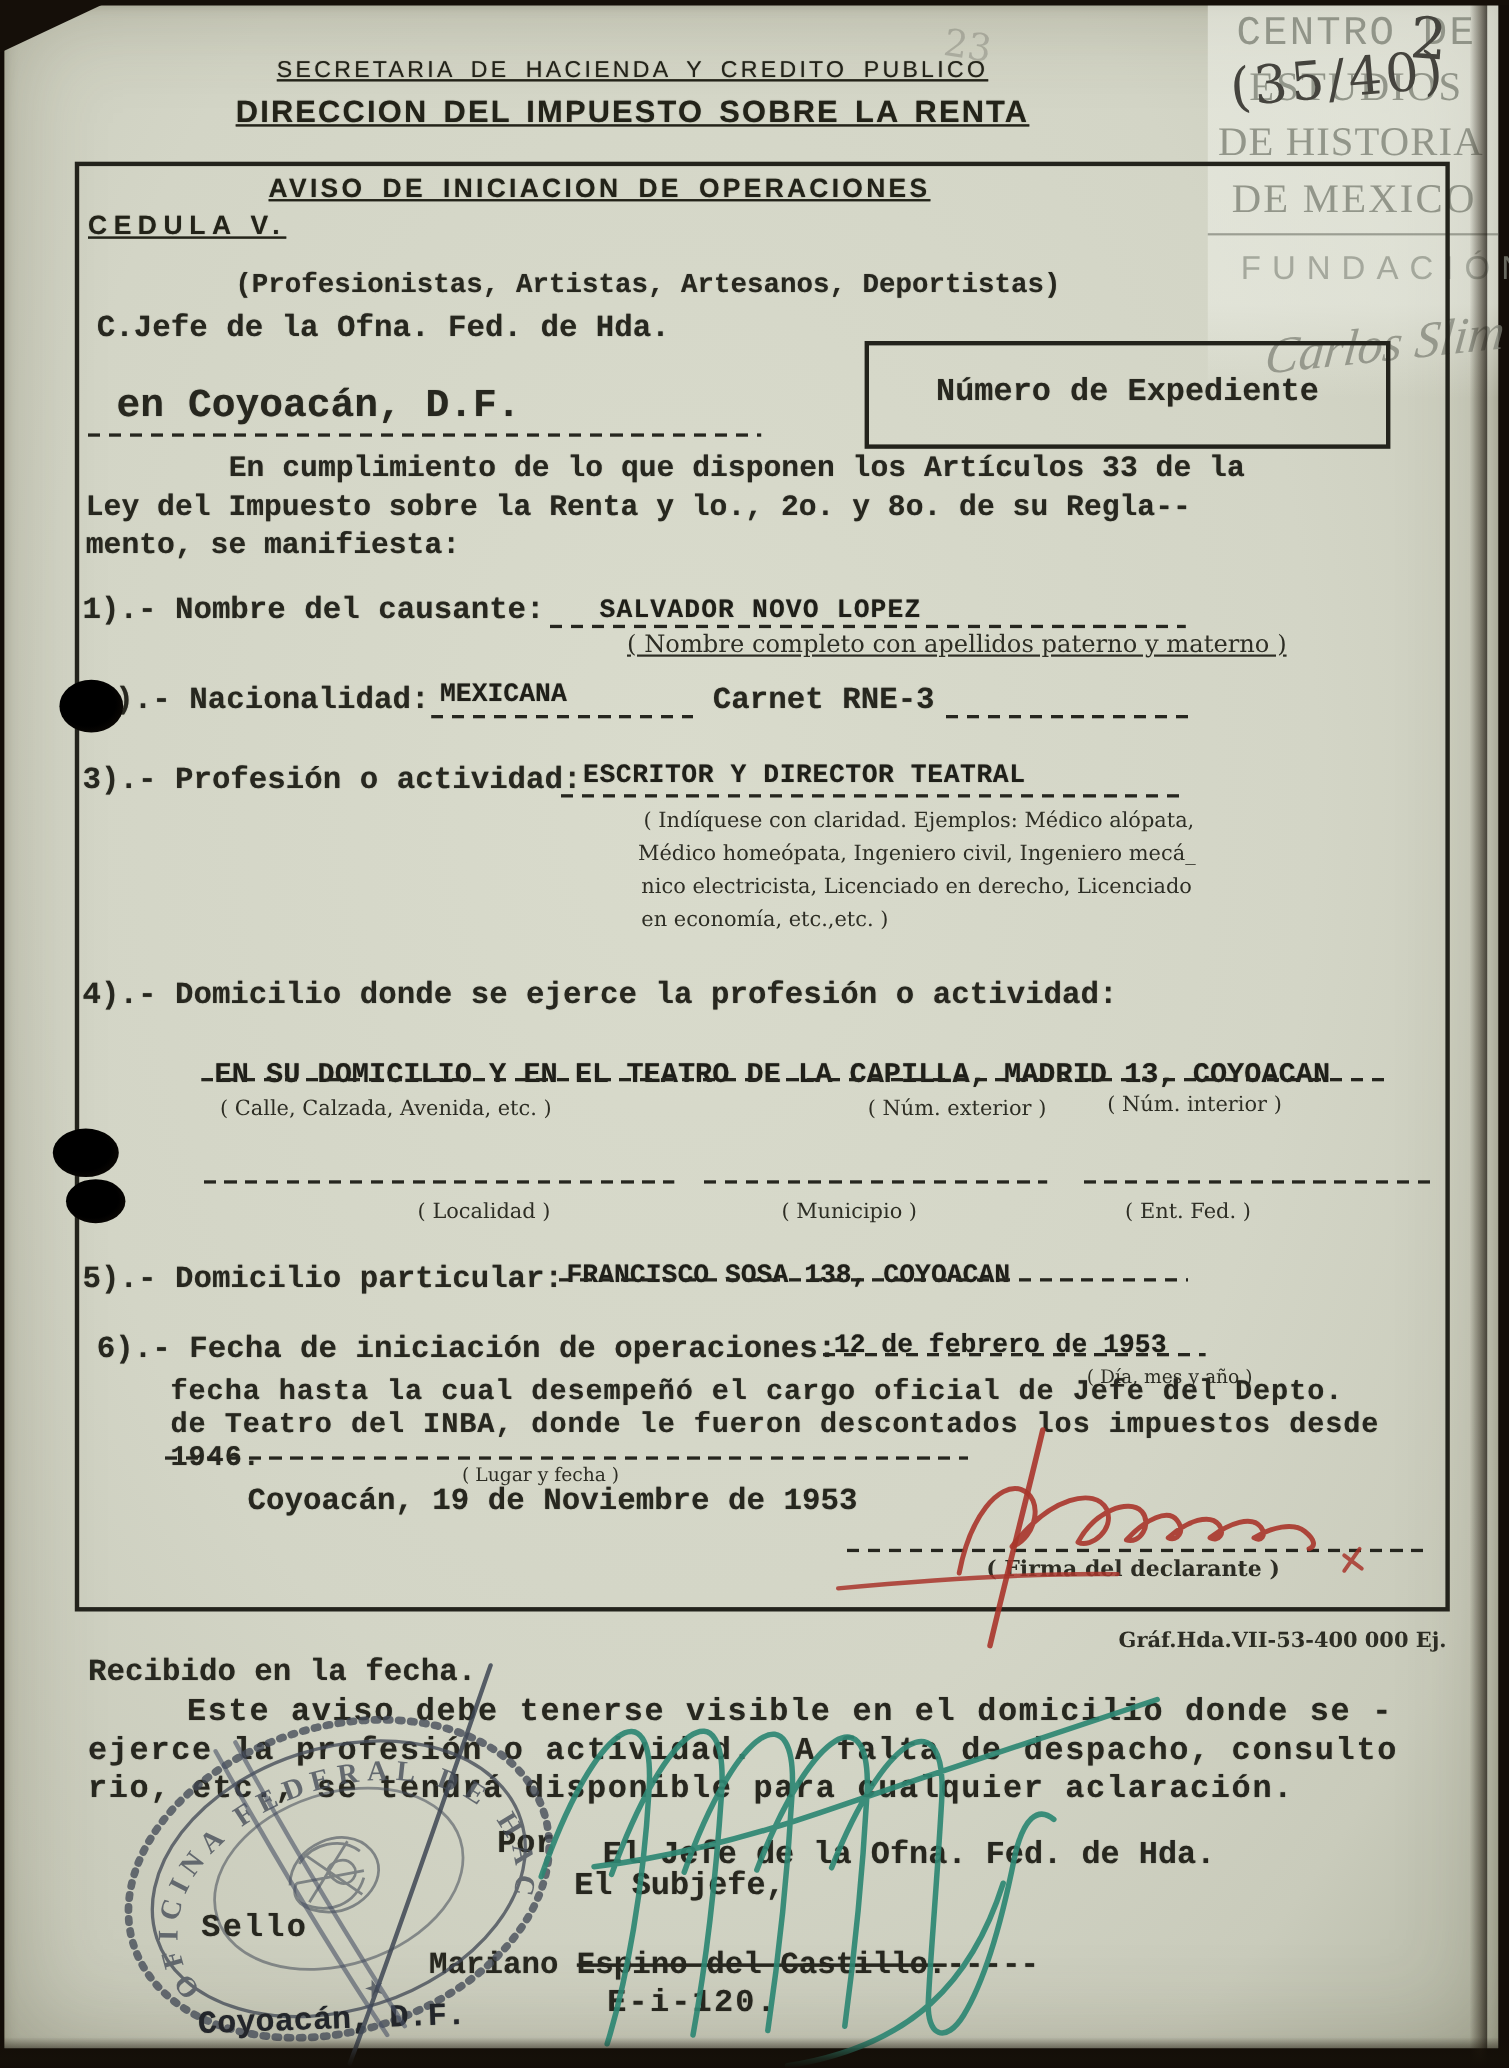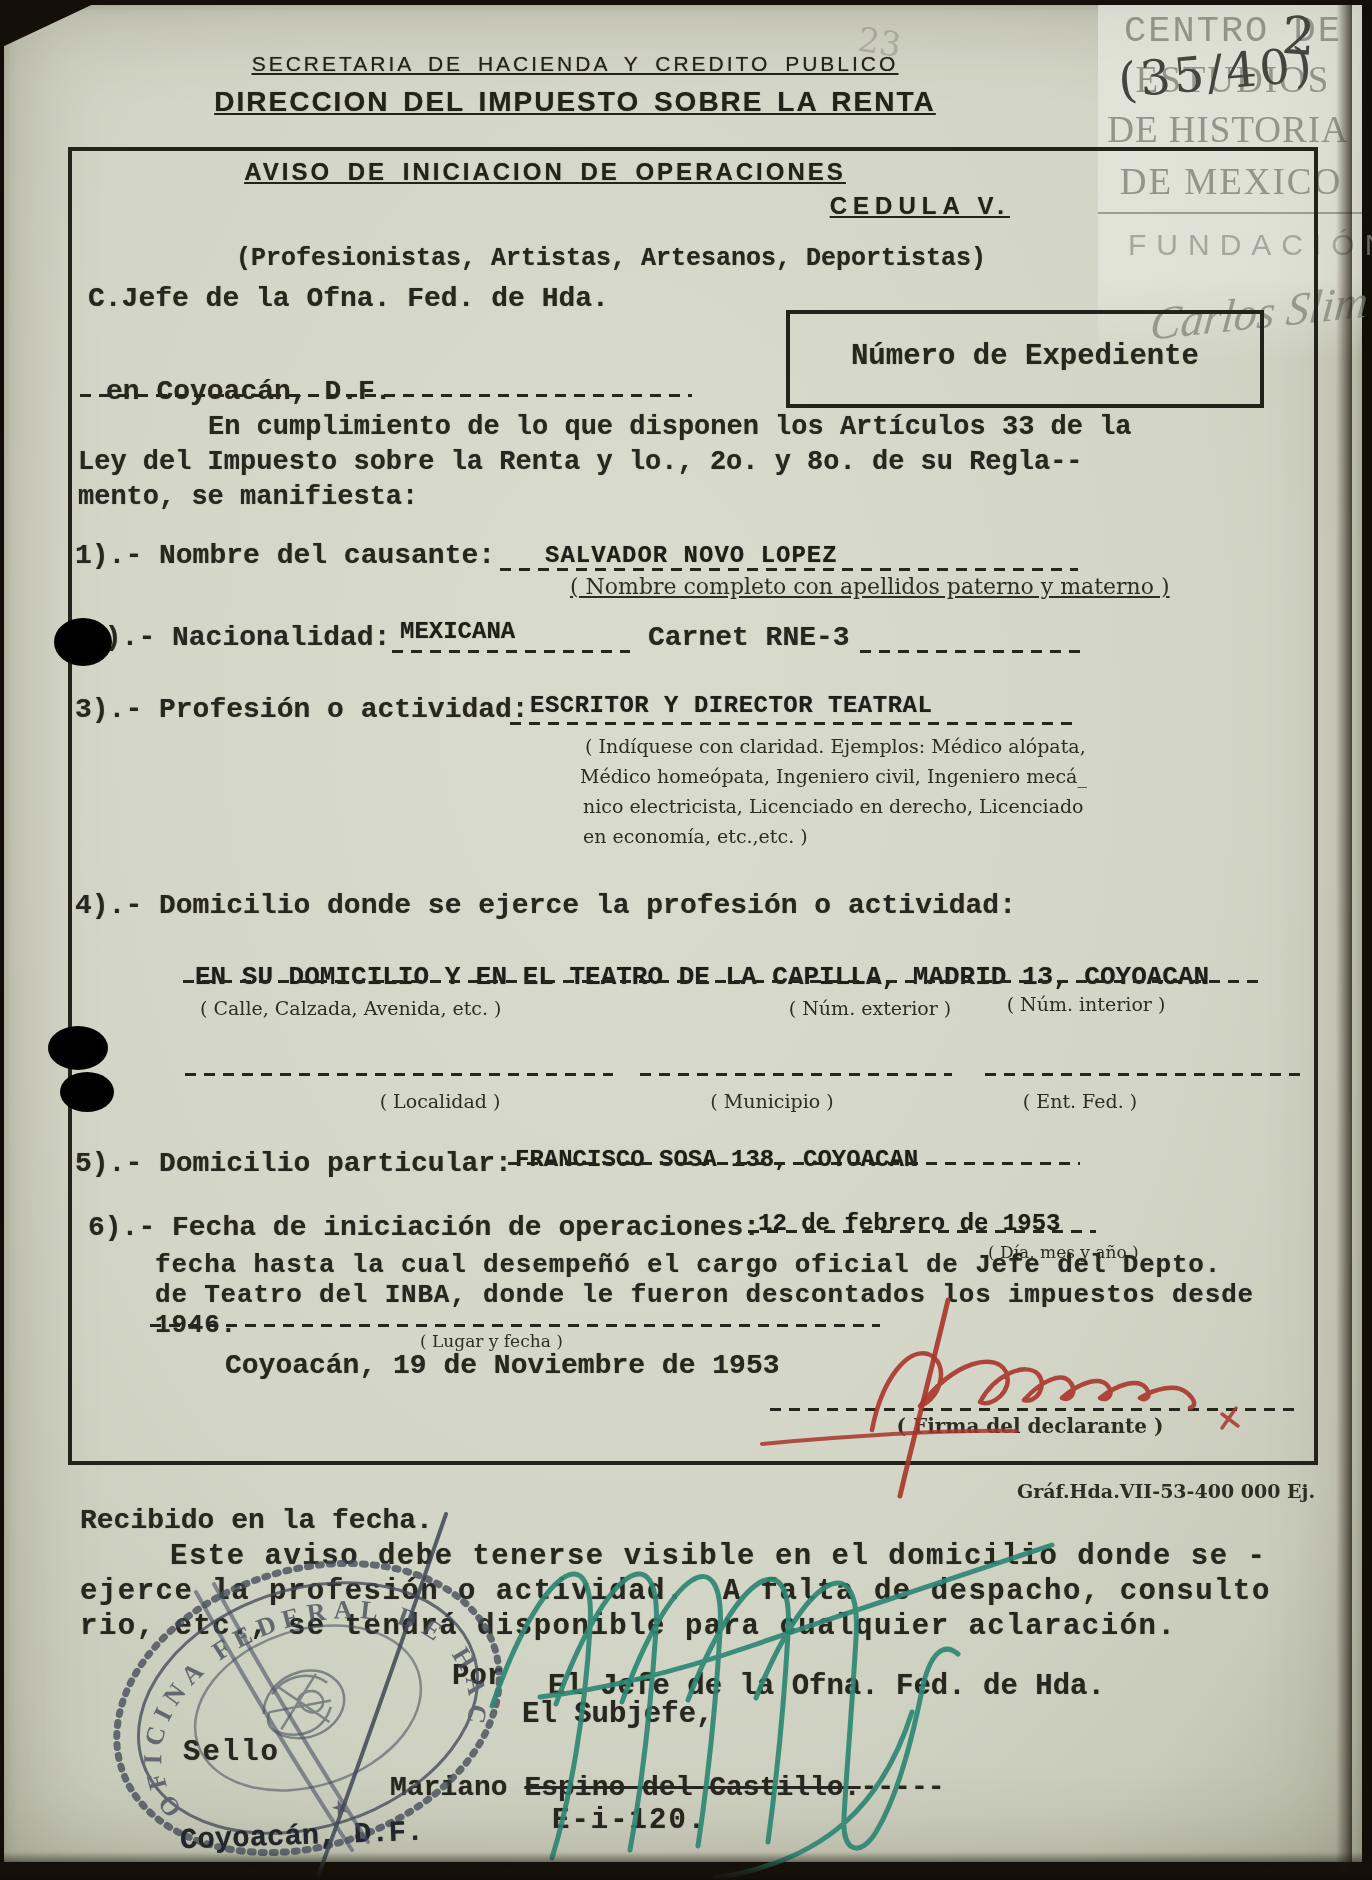--- a/index.html
+++ b/index.html
@@ -51,25 +51,25 @@
   <div class="abs pencil" style="left:1282px;top:6px;font-size:52px;transform:rotate(4deg);">2</div>
   <div class="abs pencil" style="left:1118px;top:44px;font-size:48px;letter-spacing:3px;transform:rotate(-5deg);">(35/40)</div>
   <div class="abs pencil" style="left:858px;top:22px;font-size:34px;opacity:.25;transform:rotate(9deg);">23</div>
 
   <div class="abs sans" style="left:80px;top:52px;width:990px;text-align:center;font-size:21px;letter-spacing:3px;word-spacing:6px;">SECRETARIA DE HACIENDA Y CREDITO PUBLICO</div>
   <div class="abs sans" style="left:80px;top:86px;width:990px;text-align:center;font-size:28px;font-weight:bold;letter-spacing:2px;word-spacing:4px;">DIRECCION DEL IMPUESTO SOBRE LA RENTA</div>
 
   <div class="abs mainbox"></div>
 
   <div class="abs sans" style="left:80px;top:158px;width:930px;text-align:center;font-size:24px;font-weight:bold;letter-spacing:3px;word-spacing:6px;">AVISO DE INICIACION DE OPERACIONES</div>
-  <div class="abs sans" style="left:80px;top:192px;width:930px;text-align:right;font-size:24px;font-weight:bold;letter-spacing:6px;">CEDULA V.</div>
-  <div class="abs mono" style="left:111px;top:244px;width:1000px;text-align:center;font-size:25px;">(Profesionistas, Artistas, Artesanos, Deportistas)</div>
+  <div class="abs sans" style="left:80px;top:192px;width:930px;text-align:left;font-size:24px;font-weight:bold;letter-spacing:6px;">CEDULA V.</div>
+  <div class="abs mono" style="left:89px;top:244px;width:1000px;text-align:center;font-size:25px;">(Profesionistas, Artistas, Artesanos, Deportistas)</div>
 
   <div class="abs mono" style="left:88px;top:283px;font-size:28px;">C.Jefe de la Ofna. Fed. de Hda.</div>
-  <div class="abs mono" style="left:106px;top:348px;font-size:28px;margin-top:28px;">en Coyoacán, D.F.</div>
+  <div class="abs mono" style="left:106px;top:348px;font-size:36px;">en Coyoacán, D.F.</div>
   <div class="abs dash" style="left:80px;top:394px;width:612px;"></div>
 
   <div class="abs expbox"></div>
   <div class="abs mono" style="left:786px;top:340px;width:478px;text-align:center;font-size:29px;">Número de Expediente</div>
 
   <div class="abs mono" style="left:208px;top:412px;font-size:27px;">En cumplimiento de lo que disponen los Artículos 33 de la</div>
   <div class="abs mono" style="left:78px;top:447px;font-size:27px;">Ley del Impuesto sobre la Renta y lo., 2o. y 8o. de su Regla--</div>
   <div class="abs mono" style="left:78px;top:482px;font-size:27px;">mento, se manifiesta:</div>
 
   <div class="abs mono" style="left:75px;top:540px;font-size:28px;">1).- Nombre del causante:</div>

